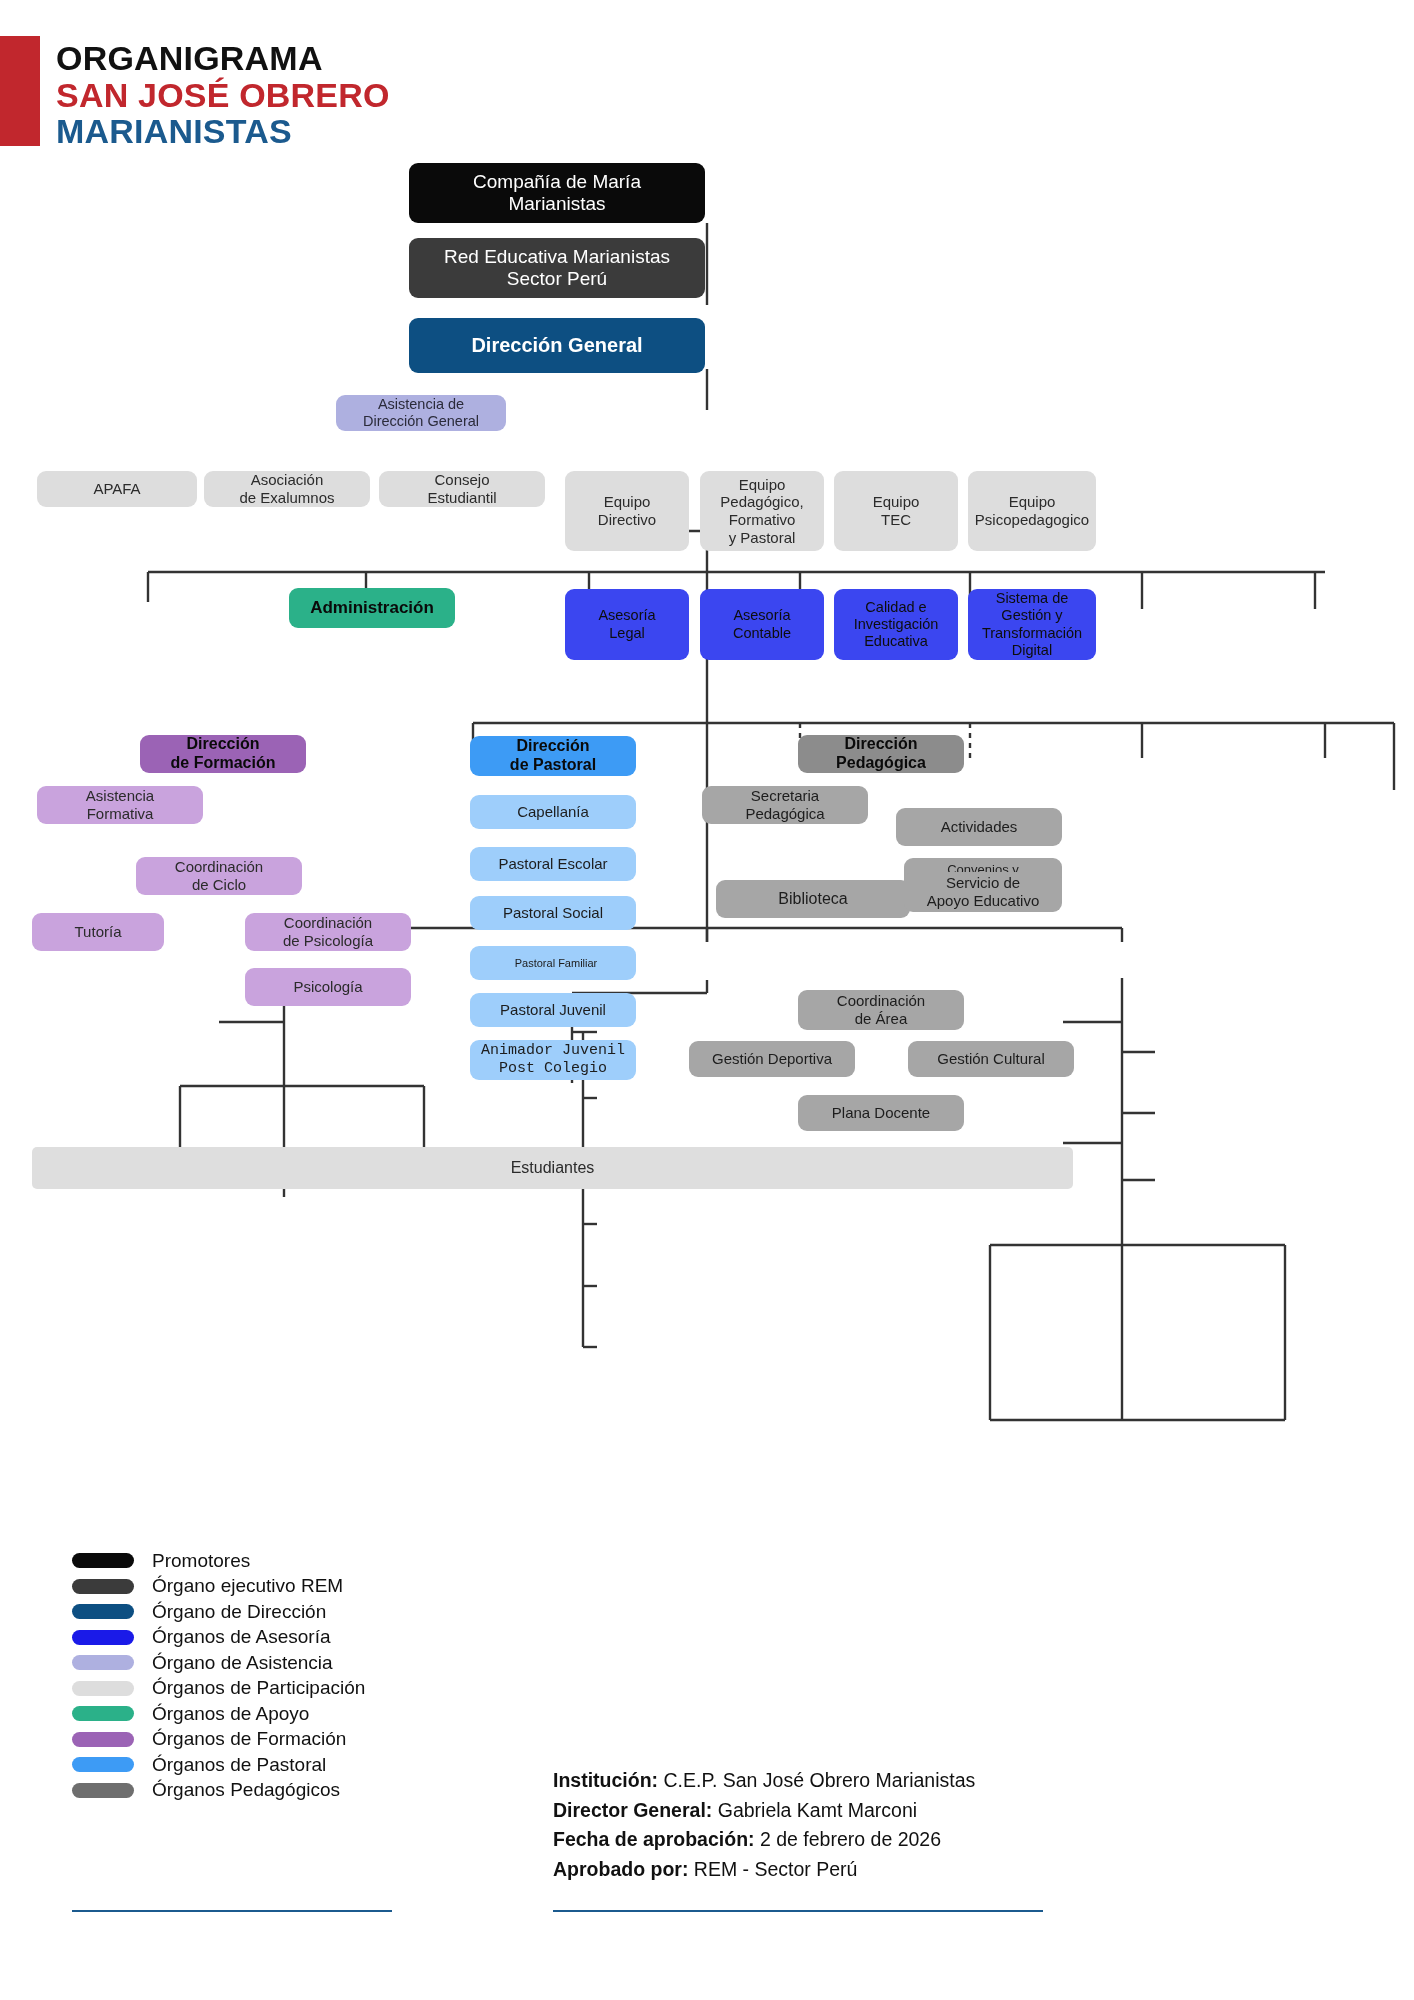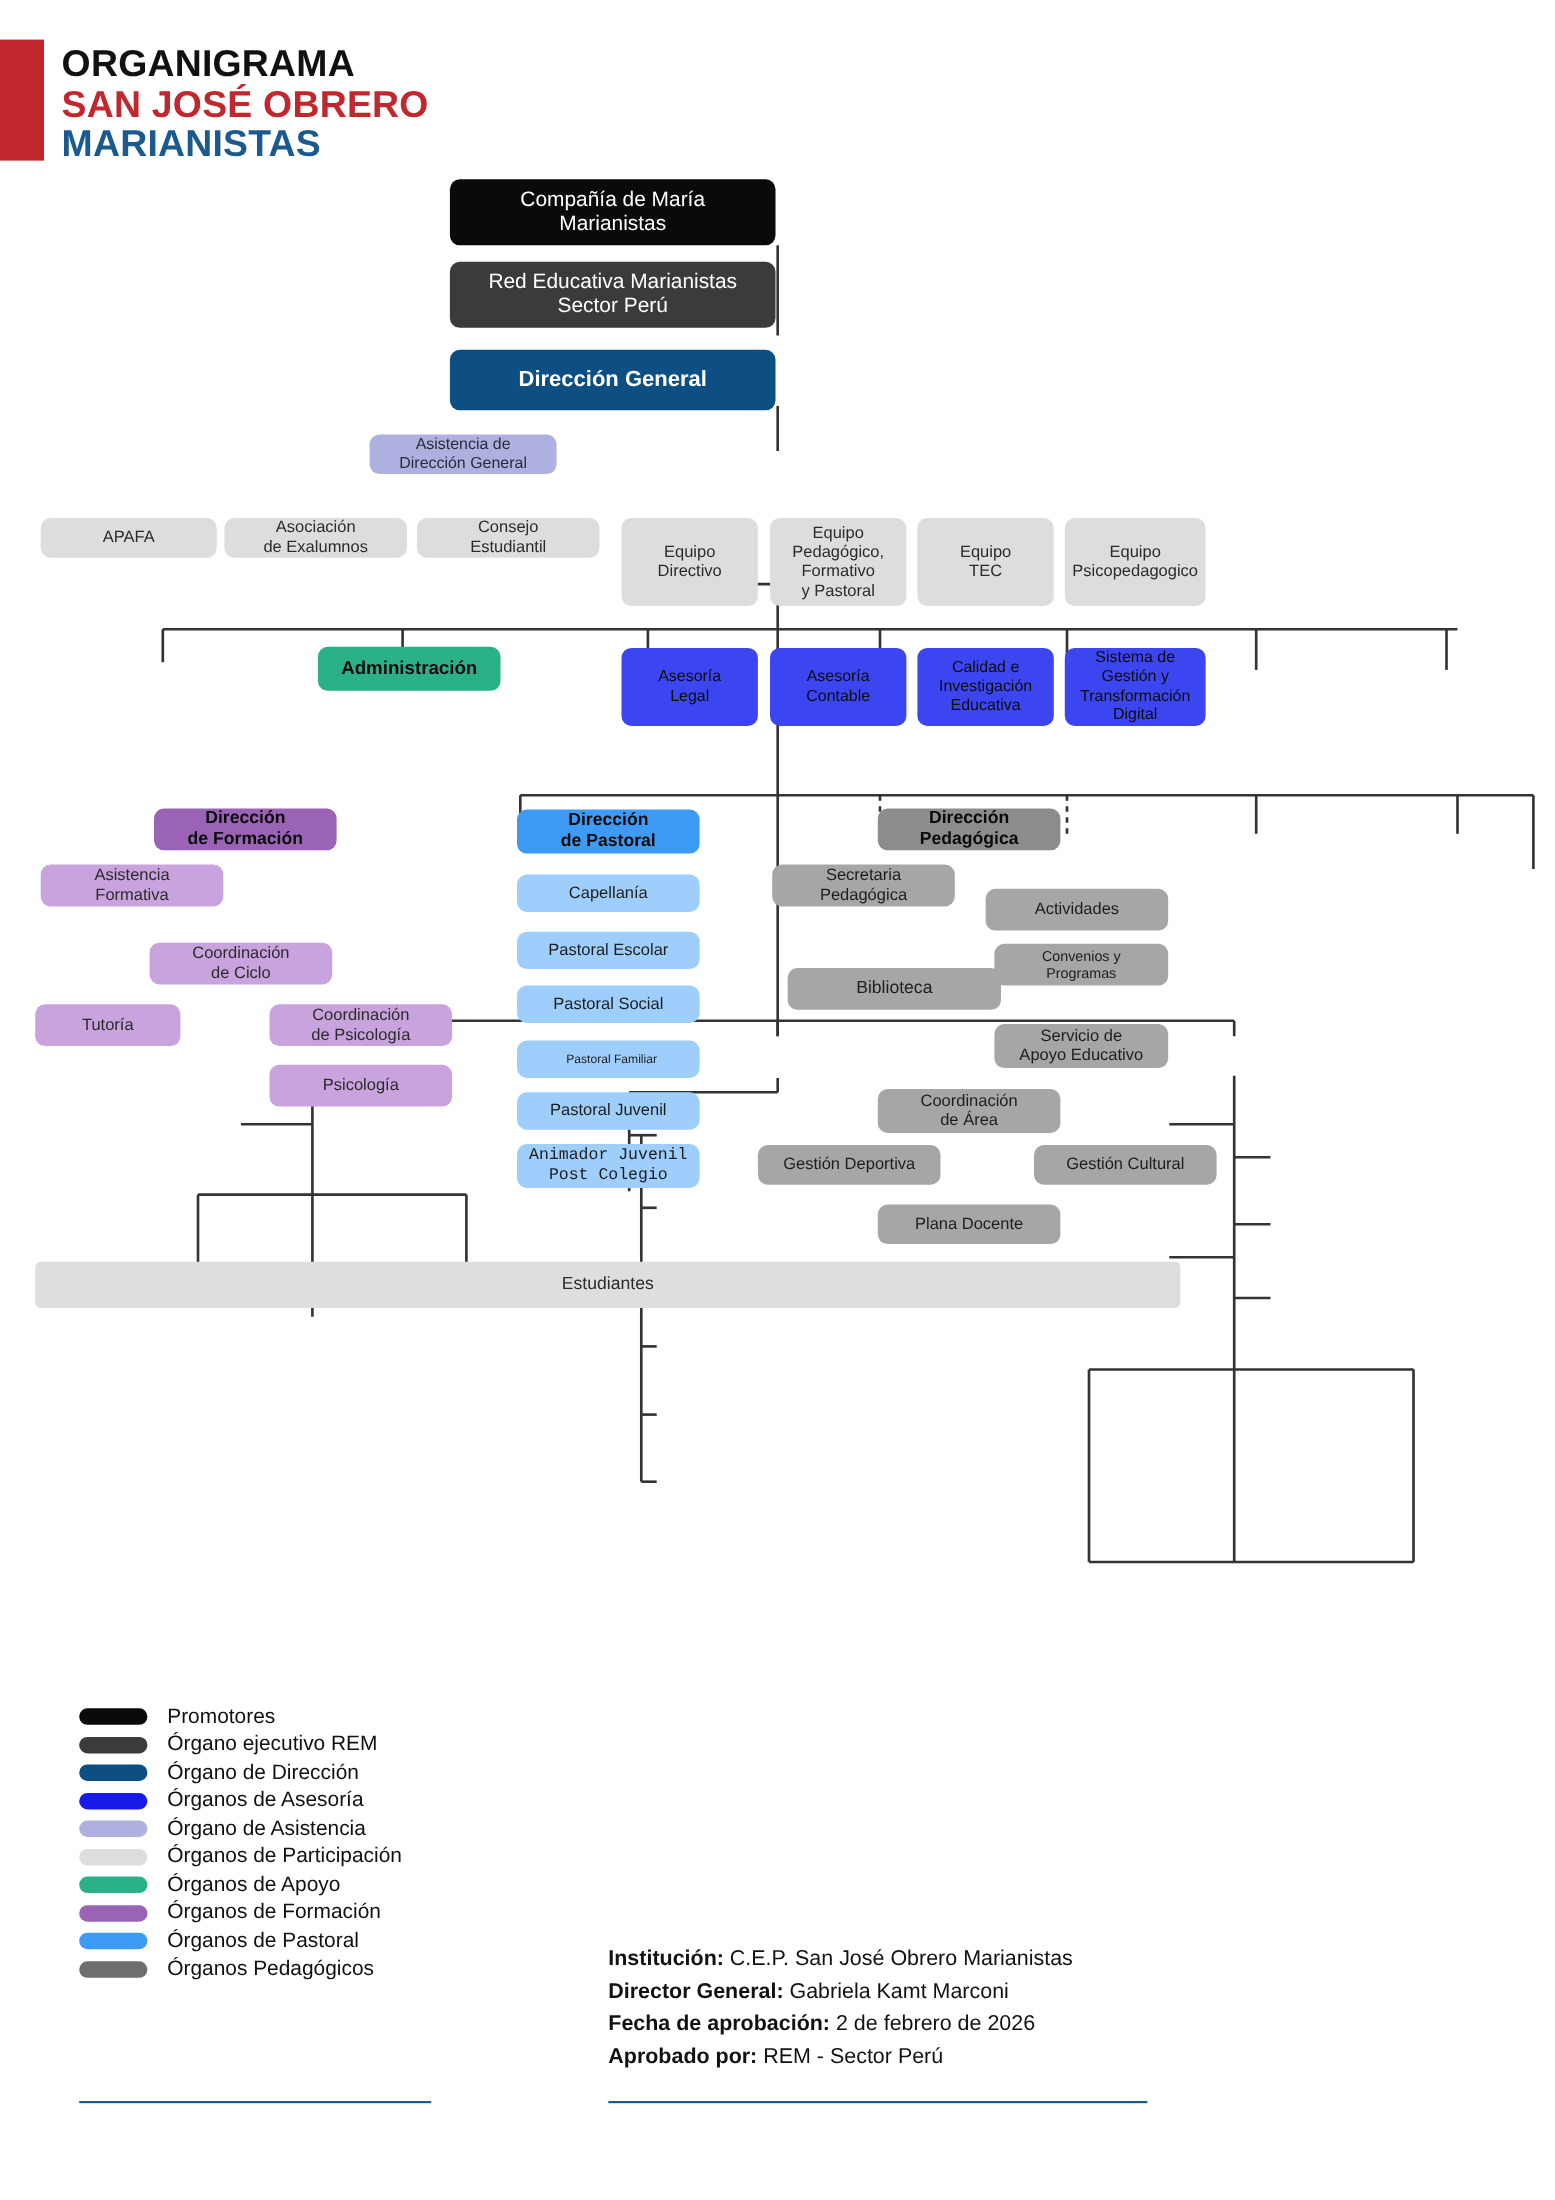--- a/index.html
+++ b/index.html
@@ -217,26 +217,26 @@
 Post Colegio</div>
 
   <div class="node n-ped-h" style="left:798px; top:735px; width:166px; height:38px; font-size:16px;">Dirección
 Pedagógica</div>
   <div class="node n-ped" style="left:702px; top:786px; width:166px; height:38px; font-size:15px;">Secretaria
 Pedagógica</div>
   <div class="node n-ped" style="left:896px; top:808px; width:166px; height:38px; font-size:15px;">Actividades</div>
   <div class="node n-ped" style="left:904px; top:858px; width:158px; height:38px; font-size:13px;">Convenios y
 Programas</div>
   <div class="node n-ped" style="left:702px; top:880px; width:194px; height:38px; font-size:16px;margin-left:14px;">Biblioteca</div>
-  <div class="node n-ped" style="left:904px; top:931px; width:158px; height:40px; font-size:15px;">Servicio de
+  <div class="node n-ped" style="left:904px; top:872px; width:158px; height:40px; font-size:15px;">Servicio de
 Apoyo Educativo</div>
   <div class="node n-ped" style="left:798px; top:990px; width:166px; height:40px; font-size:15px;">Coordinación
 de Área</div>
   <div class="node n-ped" style="left:689px; top:1041px; width:166px; height:36px; font-size:15px;">Gestión Deportiva</div>
-  <div class="node n-ped" style="left:940px; top:1041px; width:166px; height:36px; font-size:15px;">Gestión Cultural</div>
+  <div class="node n-ped" style="left:908px; top:1041px; width:166px; height:36px; font-size:15px;">Gestión Cultural</div>
   <div class="node n-ped" style="left:798px; top:1095px; width:166px; height:36px; font-size:15px;">Plana Docente</div>
 
   <div class="node n-stud" style="left:32px; top:1147px; width:1041px; height:42px; font-size:16px; border-radius:5px;">Estudiantes</div>
 
   <div class="legend">
     <div class="lg-row">
       <span class="lg-sw" style="background:#0a0a0a"></span>
       <span class="lg-lb">Promotores</span>
     </div>
     <div class="lg-row">

